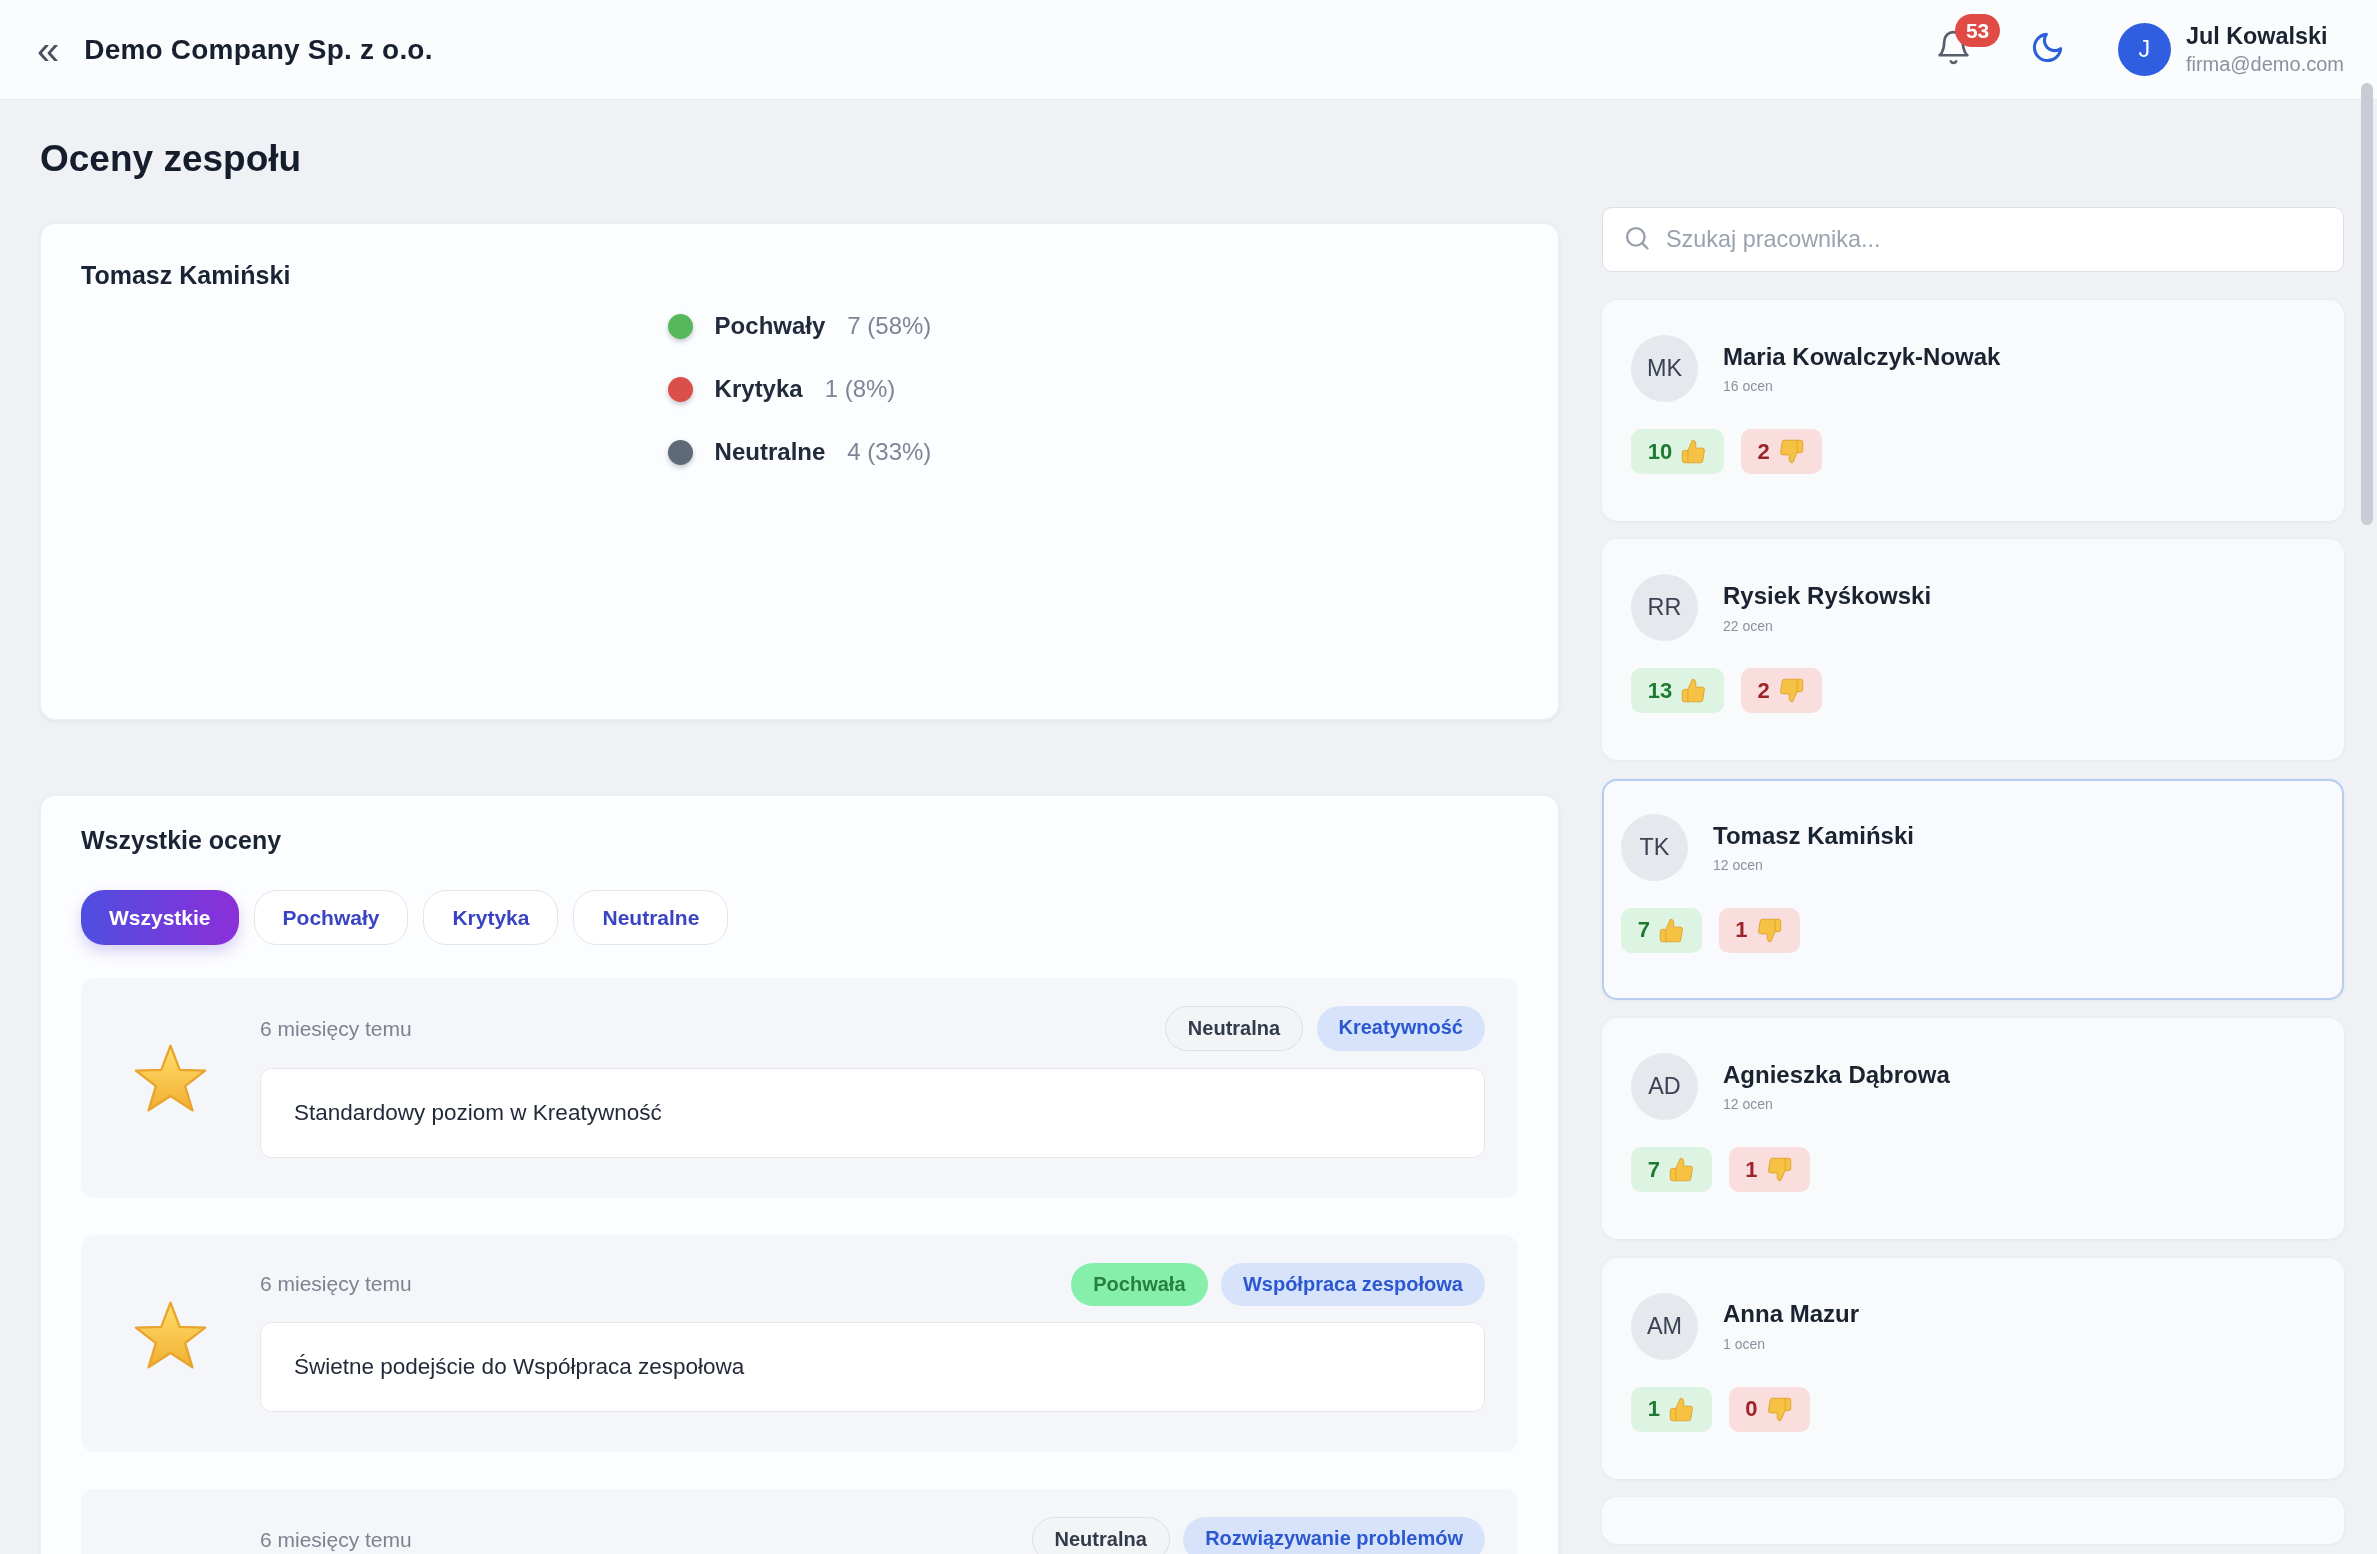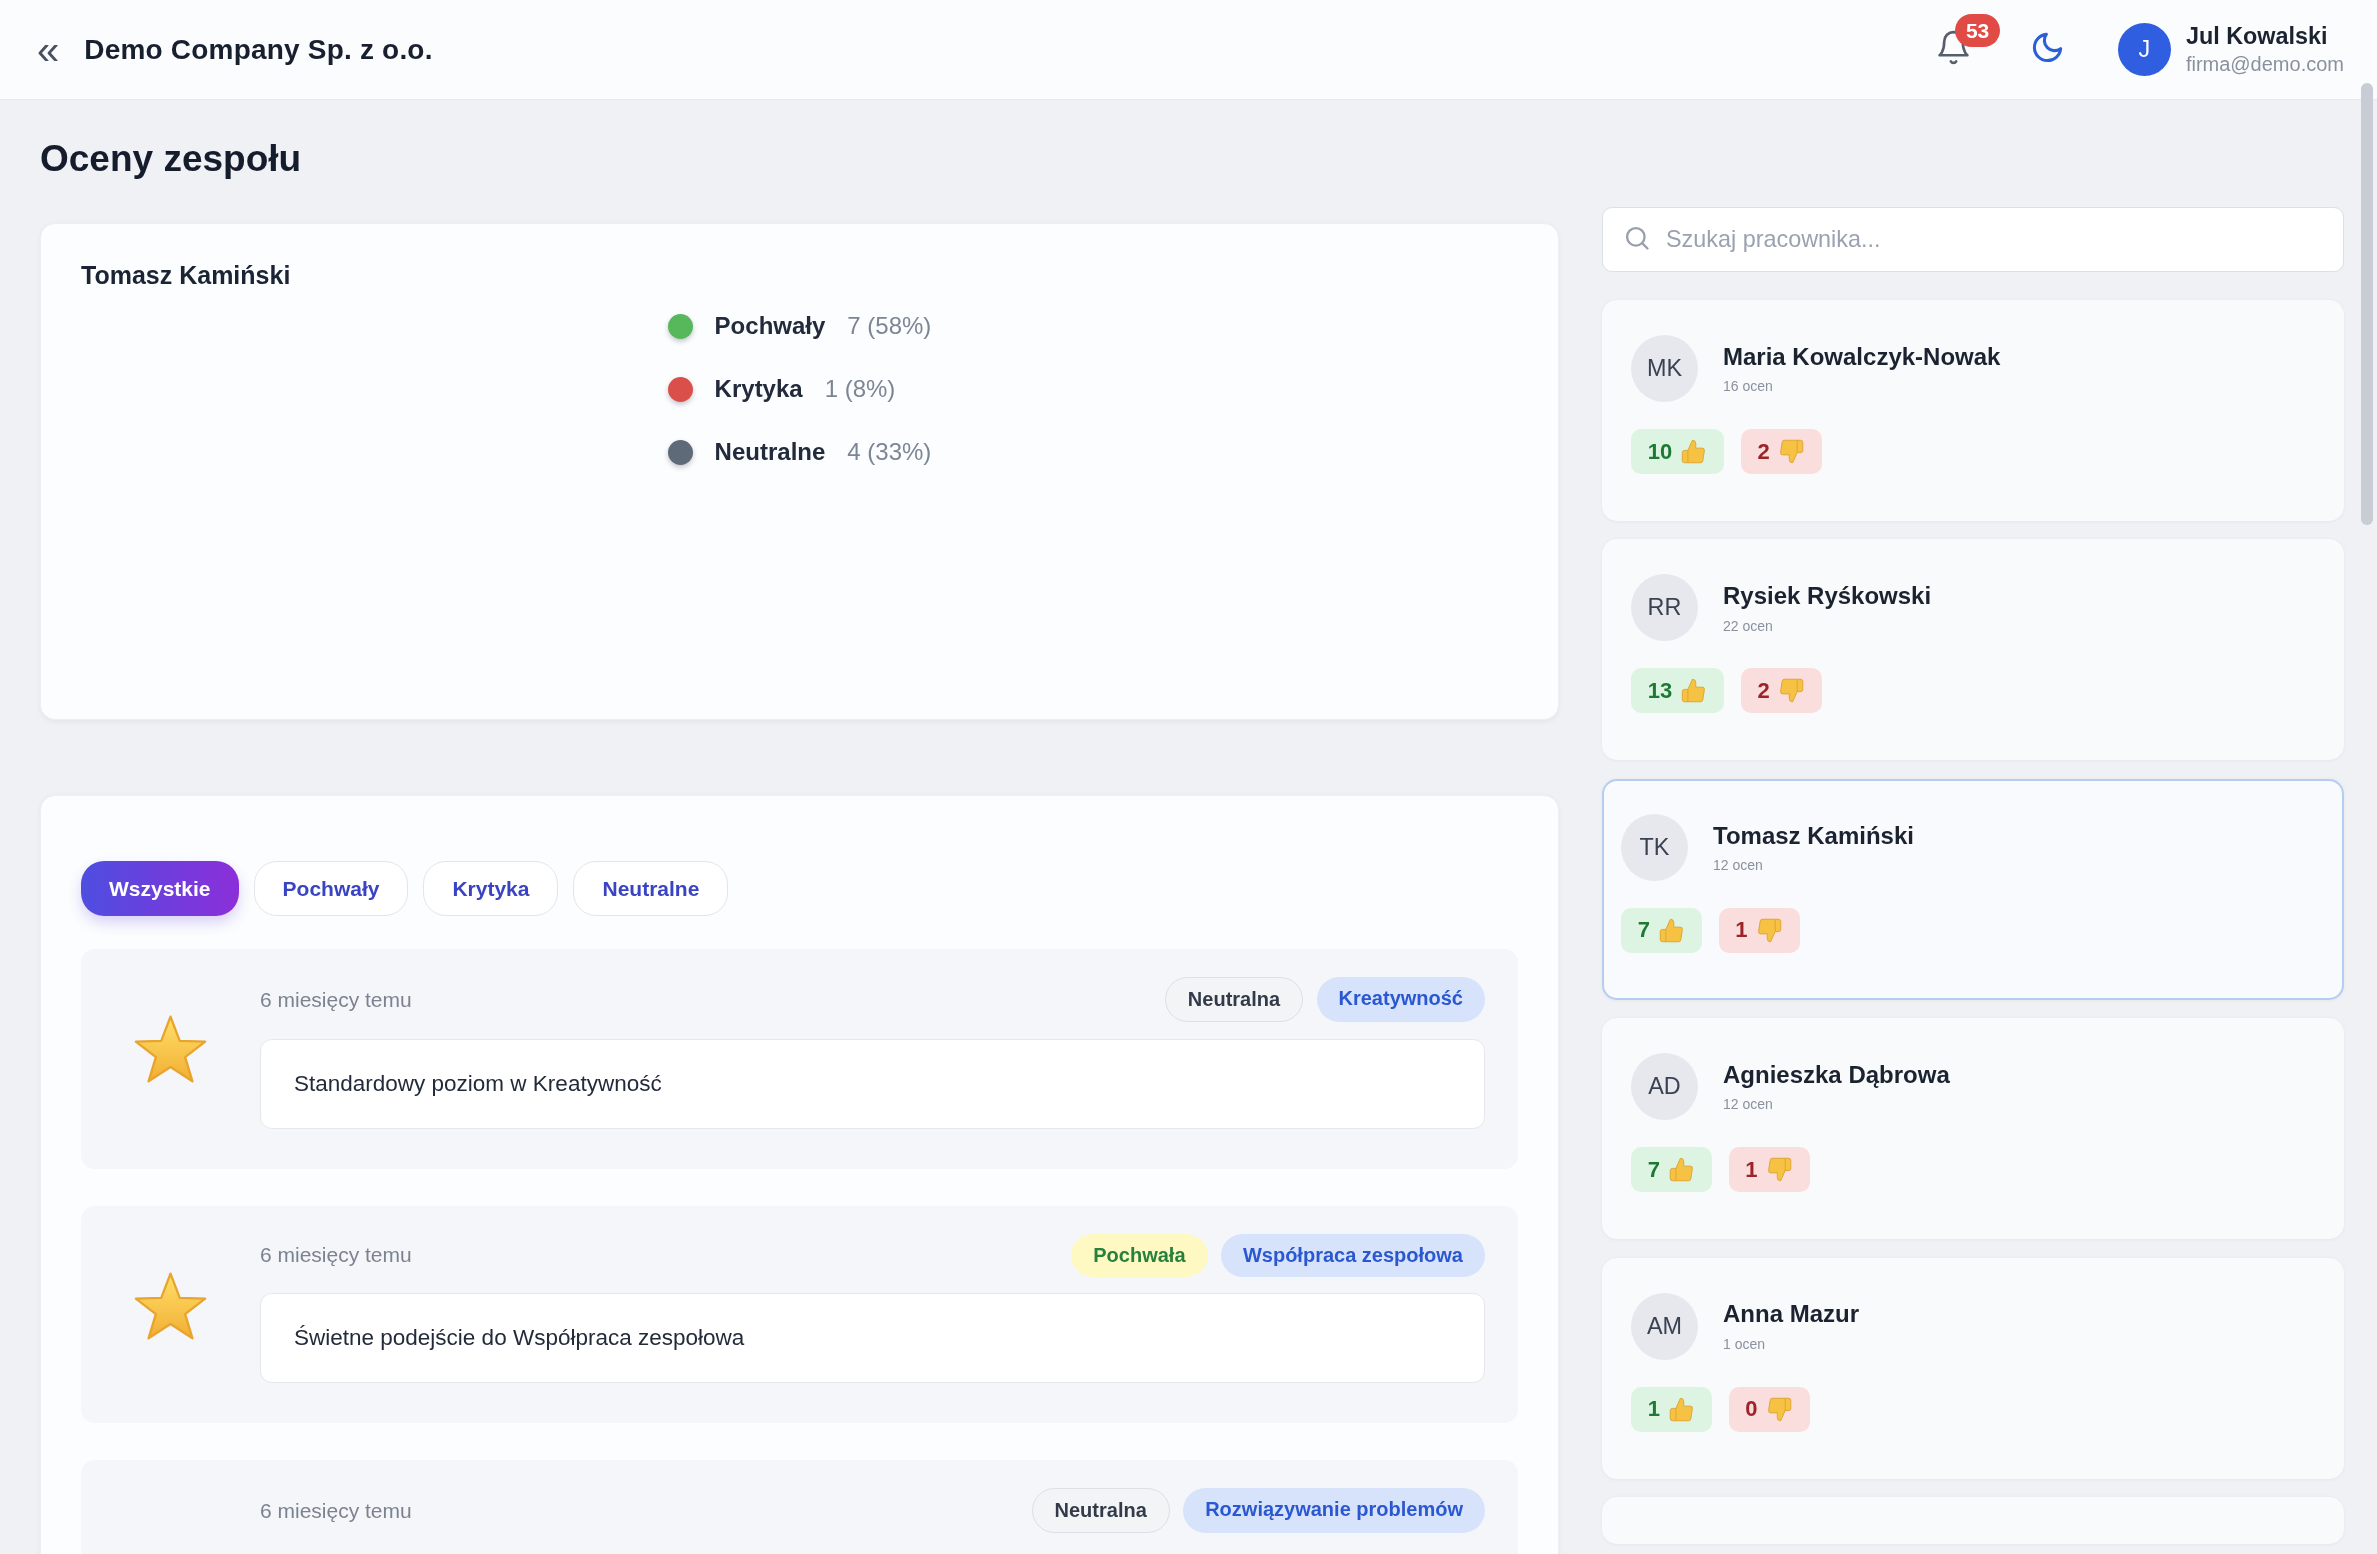--- a/index.html
+++ b/index.html
@@ -68,21 +68,21 @@
   }
   .review-list{ margin-top:33px; display:flex; flex-direction:column; gap:37px; }
   .review{ background:#f5f6f9; border-radius:13.4px; display:flex; padding:28px 33px 40px 0; }
   .star-col{ width:179px; flex:none; display:flex; justify-content:center; padding-top:35px;}
   .review-body{ flex:1; }
   .review-top{ display:flex; align-items:center; justify-content:space-between; }
   .review-time{ font-size:21px; color:#7b8391; }
   .badges{ display:flex; gap:13.4px; }
   .badge{ padding:10px 22px; border-radius:834px; font-size:20px; font-weight:600; white-space:nowrap;}
   .badge-neutral{ background:#f3f4f6; border:0.8px solid #dddfe5; color:#333b4b;}
-  .badge-praise{ background:#fef9c3; color:#27813d;}
+  .badge-praise{ background:#86efac; color:#27813d;}
   .badge-category{ background:#d6e3fa; color:#2b58d0;}
   .comment-box{
     margin-top:16.7px; background:#fff; border:0.8px solid #e5e7ec; border-radius:11.7px;
     padding:31px 33px; font-size:22.5px; color:#232b3b;
   }
   
   .search-box{
     height:65px; background:#fff; border:1.7px solid #dcdfe6; border-radius:10px;
     display:flex; align-items:center; gap:15px; padding:0 20px;
   }
@@ -184,20 +184,21 @@
           <div class="legend-item">
             <span class="legend-dot" style="background: rgb(95, 106, 120);"></span>
             <span class="legend-label">Neutralne</span>
             <span class="legend-value">4 (33%)</span>
           </div>
         </div>
       </div>
     </div>
 
     <div class="card reviews-card">
+      <h2 class="card-title">Wszystkie oceny</h2>
 
       <div class="filters">
         <button class="filter-btn active">Wszystkie</button>
         <button class="filter-btn">Pochwały</button>
         <button class="filter-btn">Krytyka</button>
         <button class="filter-btn">Neutralne</button>
       </div>
 
       <div class="review-list">
 

